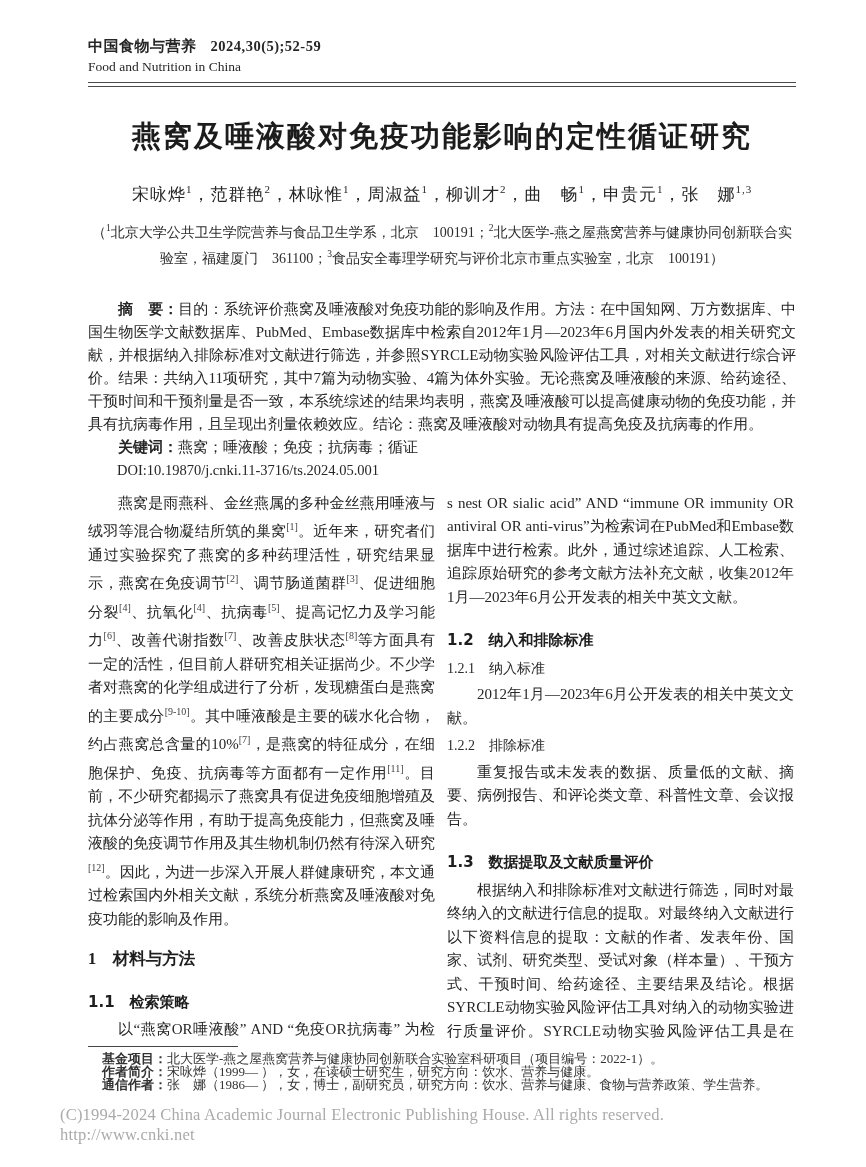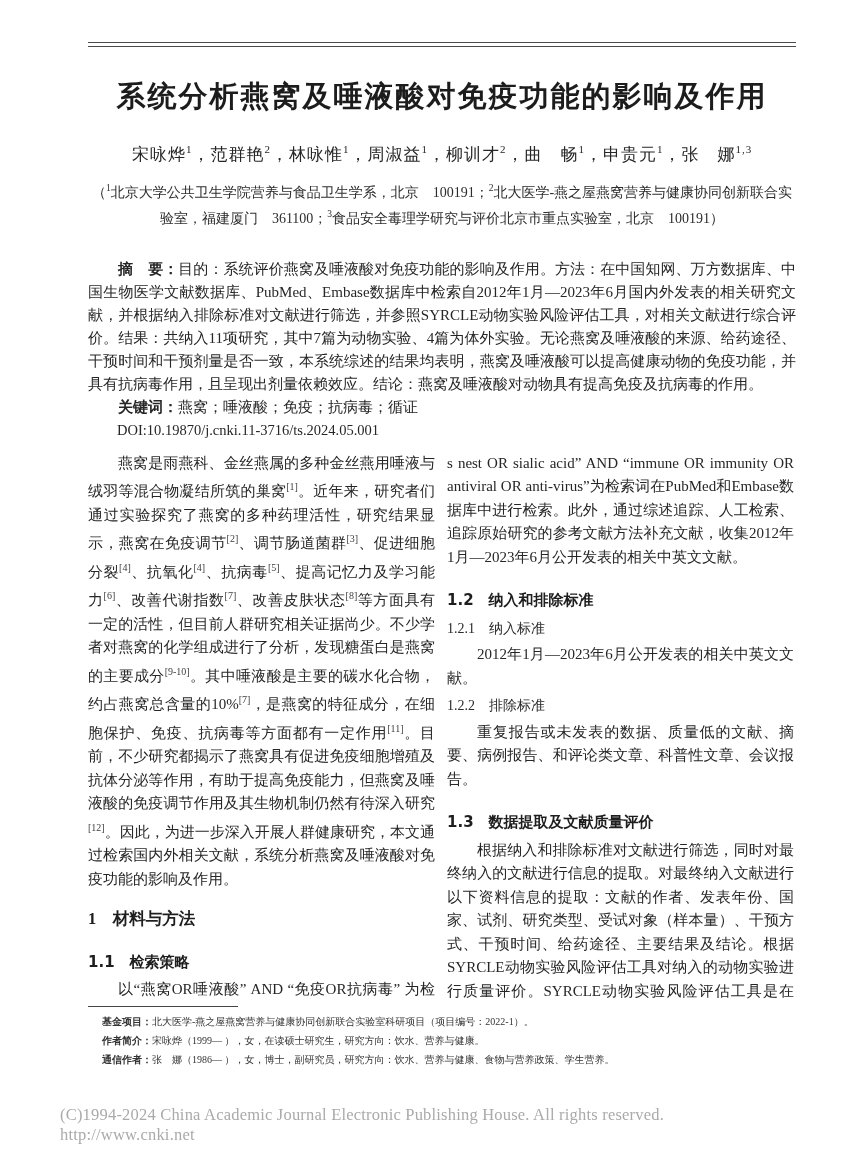--- a/index.html
+++ b/index.html
@@ -54,40 +54,44 @@
   }
   h3.sub{
     font-family:"DejaVu Sans","Liberation Sans",sans-serif;
     font-size:15px;font-weight:bold;margin:20px 0 4px;color:#1e1e1e;
   }
   h4.subsub{font-size:14px;font-weight:normal;margin:4px 0 3px;color:#2a2a2a;}
 
   
   .fnblock{margin-top:6px;}
   .fn-rule{width:150px;border-top:1.5px solid #444;margin-bottom:5px;}
-  .fn{font-size:10px;line-height:19px;color:#333;padding-left:14px;}
+  .fn{font-size:13px;line-height:13px;color:#333;padding-left:14px;}
   .fn .fl{font-family:"DejaVu Sans","Liberation Sans",sans-serif;font-weight:bold;}
 
   
   .footer{
     position:absolute;left:30px;right:30px;bottom:22px;
     font-size:16.5px;color:#aaaaaa;letter-spacing:0.2px;
     display:flex;align-items:baseline;flex-direction:column;
   }
   .footer .url{margin-left:30px;}
 </style>
 </head>
 <body>
 
 <div class="page">
   <div class="content">
 
+    <div class="jheader">
+      <div class="cn"><b>中国食物与营养</b><span class="issue">2024,30(5);52-59</span></div>
+      <div class="en">Food and Nutrition in China</div>
+    </div>
     <div class="double-rule"></div>
 
-    <div class="paper-title">系统分析燕窝及唾液酸对免疫功能的影响及作用</div>
+    <div class="paper-title">燕窝及唾液酸对免疫功能影响的定性循证研究</div>
 
     <div class="authors">宋咏烨<sup>1</sup>，范群艳<sup>2</sup>，林咏惟<sup>1</sup>，周淑益<sup>1</sup>，柳训才<sup>2</sup>，曲　畅<sup>1</sup>，申贵元<sup>1</sup>，张　娜<sup>1,3</sup></div>
 
     <div class="affiliation">（<sup>1</sup>北京大学公共卫生学院营养与食品卫生学系，北京　100191；<sup>2</sup>北大医学-燕之屋燕窝营养与健康协同创新联合实验室，福建厦门　361100；<sup>3</sup>食品安全毒理学研究与评价北京市重点实验室，北京　100191）</div>
 
     <div class="abstract">
       <span class="lbl">摘　要：</span><span>目的：系统评价燕窝及唾液酸对免疫功能的影响及作用。方法：在中国知网、万方数据库、中国生物医学文献数据库、PubMed、Embase数据库中检索自2012年1月—2023年6月国内外发表的相关研究文献，并根据纳入排除标准对文献进行筛选，并参照SYRCLE动物实验风险评估工具，对相关文献进行综合评价。结果：共纳入11项研究，其中7篇为动物实验、4篇为体外实验。无论燕窝及唾液酸的来源、给药途径、干预时间和干预剂量是否一致，本系统综述的结果均表明，燕窝及唾液酸可以提高健康动物的免疫功能，并具有抗病毒作用，且呈现出剂量依赖效应。结论：燕窝及唾液酸对动物具有提高免疫及抗病毒的作用。</span>
     </div>
 
     <div class="kw">

